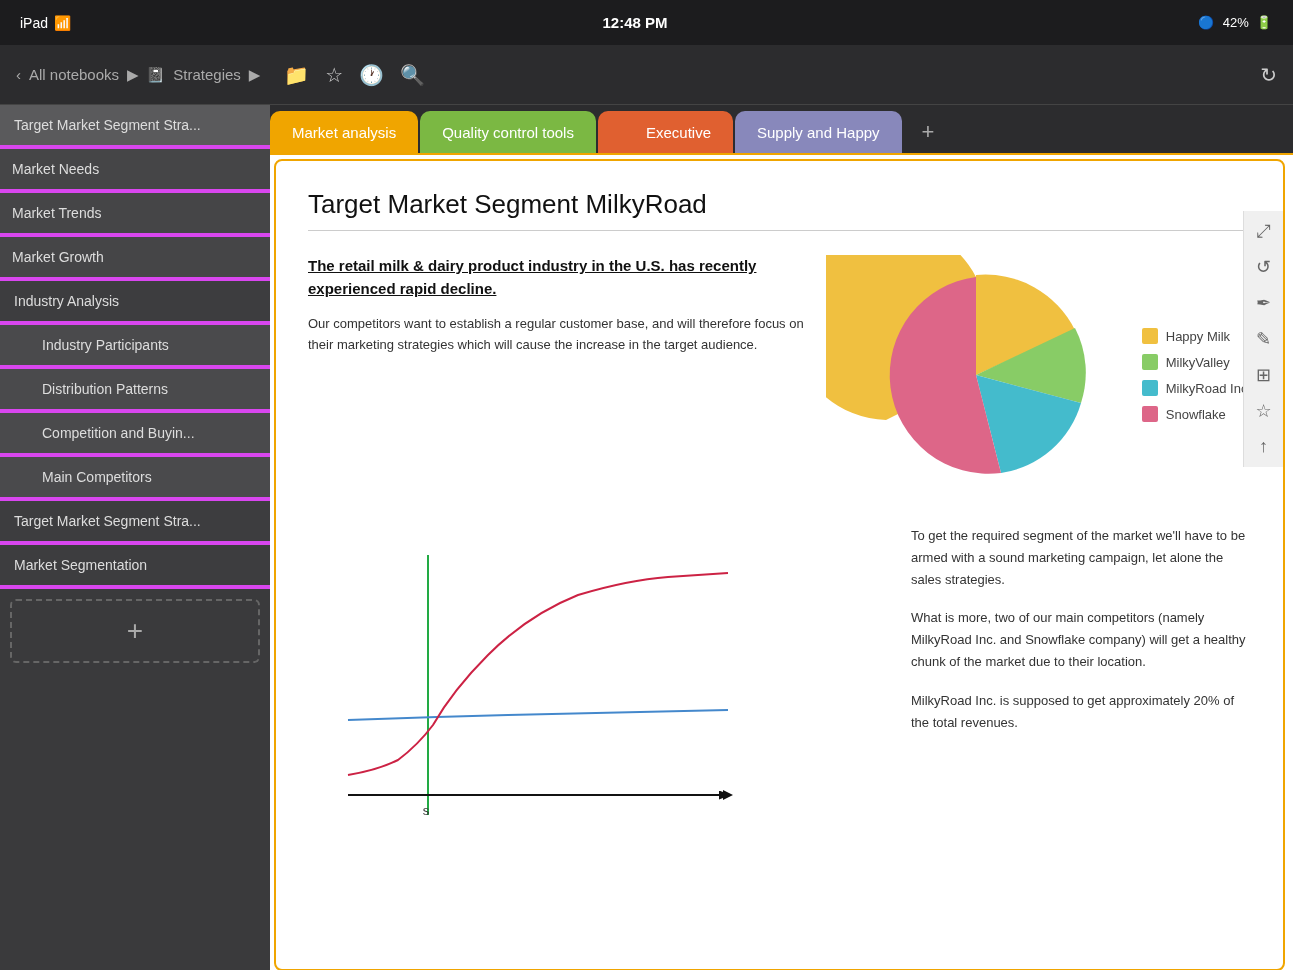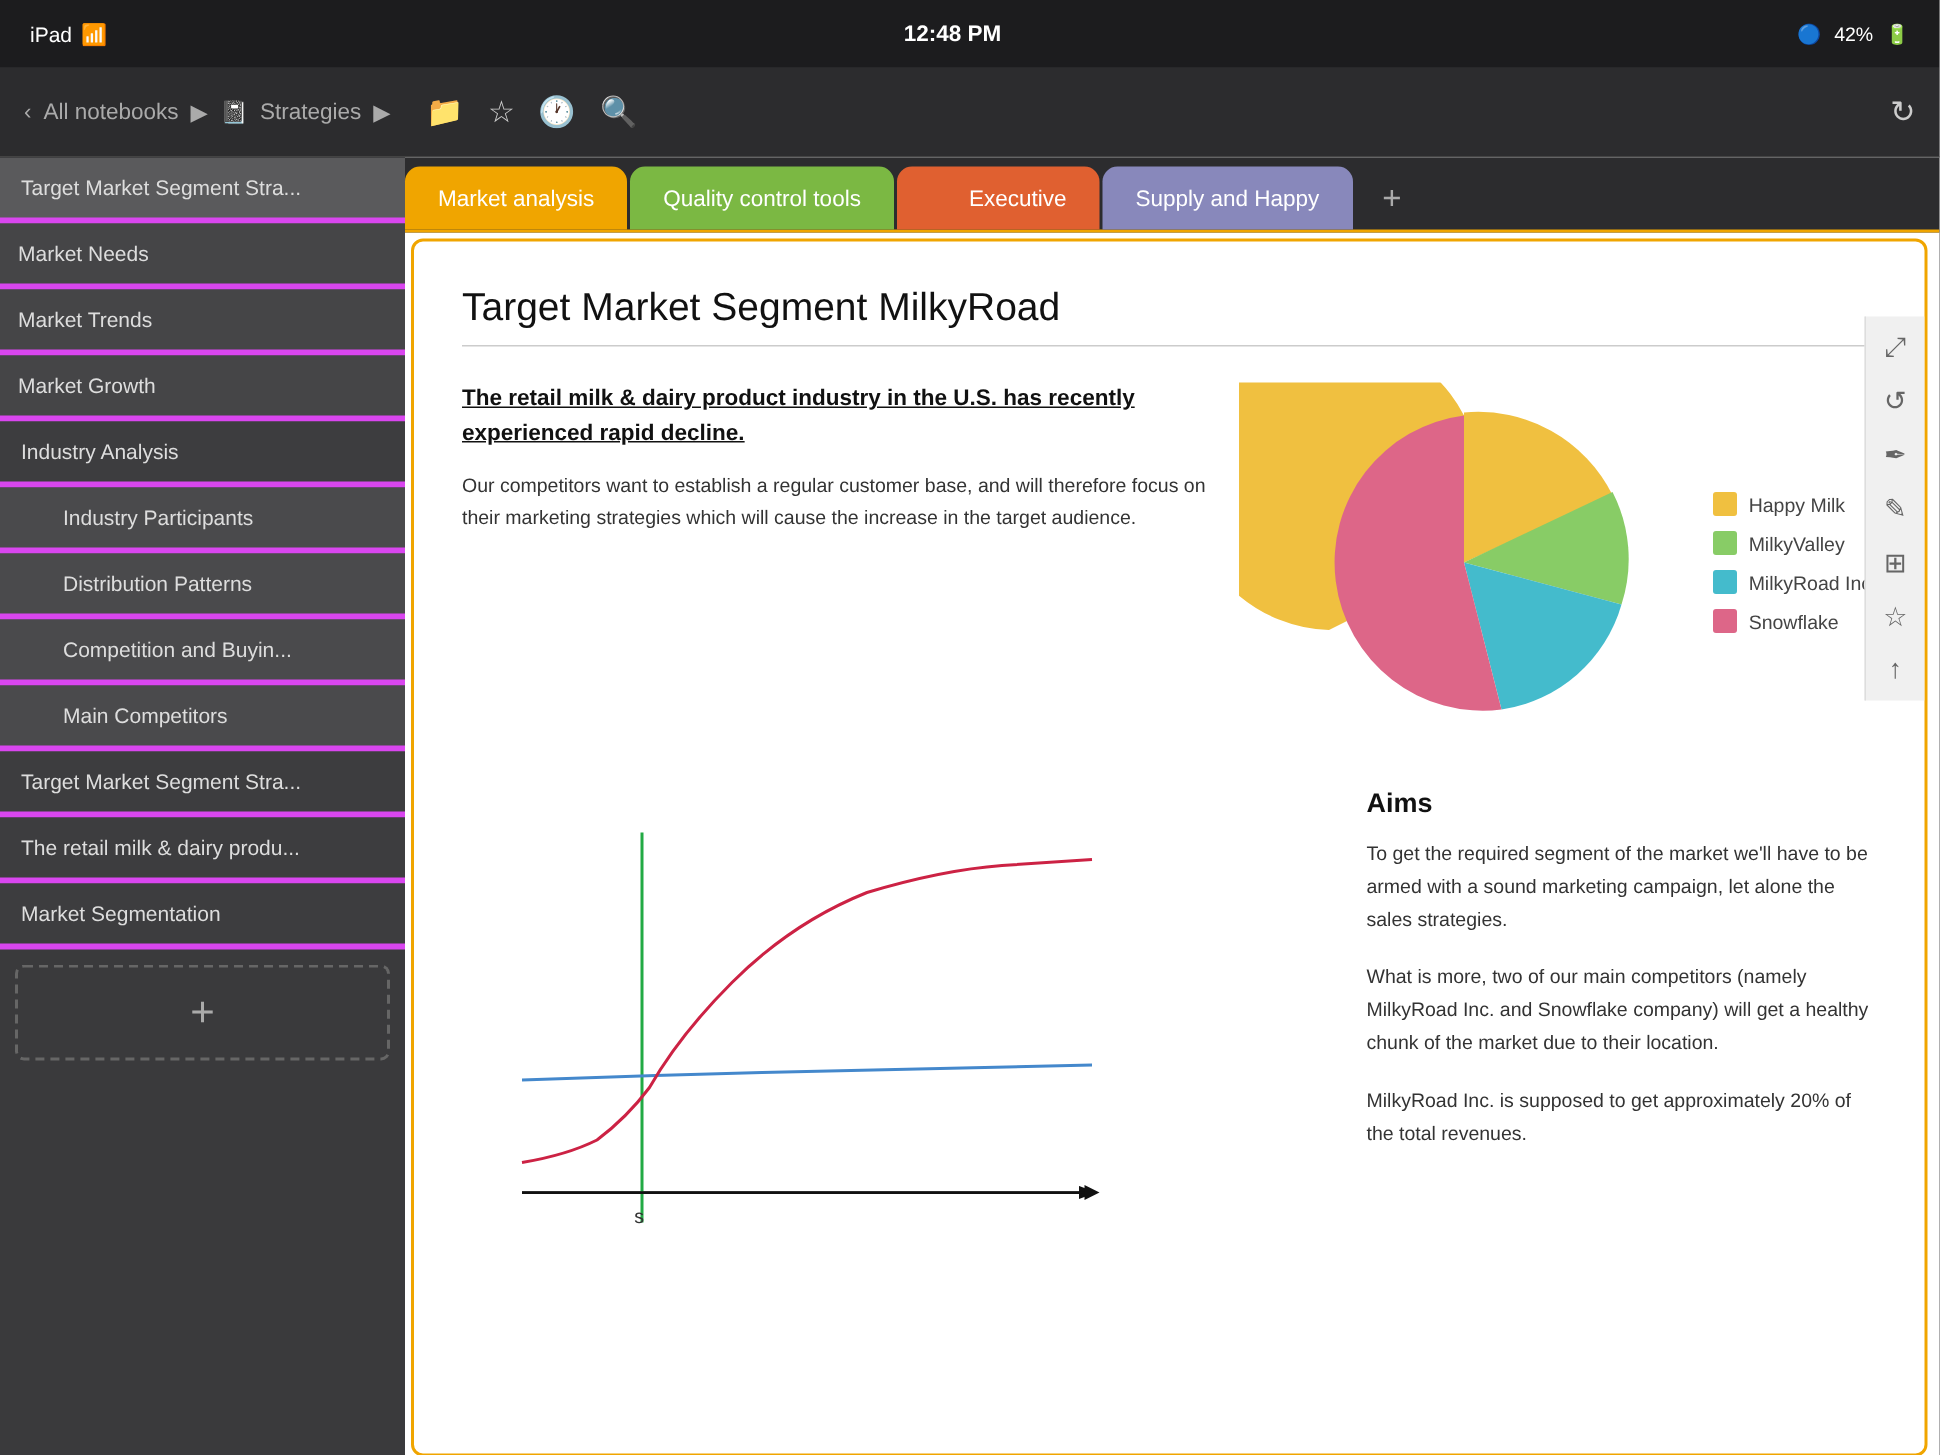--- a/index.html
+++ b/index.html
@@ -299,21 +299,20 @@
         <div class="sidebar-item active">Target Market Segment Stra...</div>
         <div class="sidebar-item indent1">Market Needs</div>
         <div class="sidebar-item indent1">Market Trends</div>
         <div class="sidebar-item indent1">Market Growth</div>
         <div class="sidebar-item">Industry Analysis</div>
         <div class="sidebar-item indent2">Industry Participants</div>
         <div class="sidebar-item indent2">Distribution Patterns</div>
         <div class="sidebar-item indent2">Competition and Buyin...</div>
         <div class="sidebar-item indent2">Main Competitors</div>
         <div class="sidebar-item">Target Market Segment Stra...</div>
-        <div class="sidebar-item">The retail milk &amp; dairy produ...</div>
         <div class="sidebar-item">Market Segmentation</div>
       </div>
     <div class="sidebar-footer">
       <span>+</span>
     </div>
   </div>
 
   <div class="content-area">
 
     <div class="tabs-bar">
@@ -411,21 +410,20 @@
 
             <text x="118" y="290" font-size="13" fill="#333" text-anchor="middle">s</text>
 
             <path d="M40,195 Q120,192 200,190 Q300,188 420,185" stroke="#4488cc" stroke-width="2" fill="none"></path>
 
             <path d="M40,250 Q70,245 90,235 Q110,220 125,200 Q145,165 180,130 Q220,90 270,70 Q320,55 360,52 Q390,50 420,48" stroke="#cc2244" stroke-width="2" fill="none"></path>
           </svg>
         </div>
 
         <div class="aims-section">
-          <h2 class="aims-title">Aims</h2>
           <p class="aims-text">To get the required segment of the market we'll have to be armed with a sound marketing campaign, let alone the sales strategies.</p>
           <p class="aims-text">What is more, two of our main competitors (namely MilkyRoad Inc. and Snowflake company) will get a healthy chunk of the market due to their location.</p>
           <p class="aims-text">MilkyRoad Inc. is supposed to get approximately 20% of the total revenues.</p>
         </div>
       </div>
     </div>
   </div>
 </div>
 
 </body></html>

